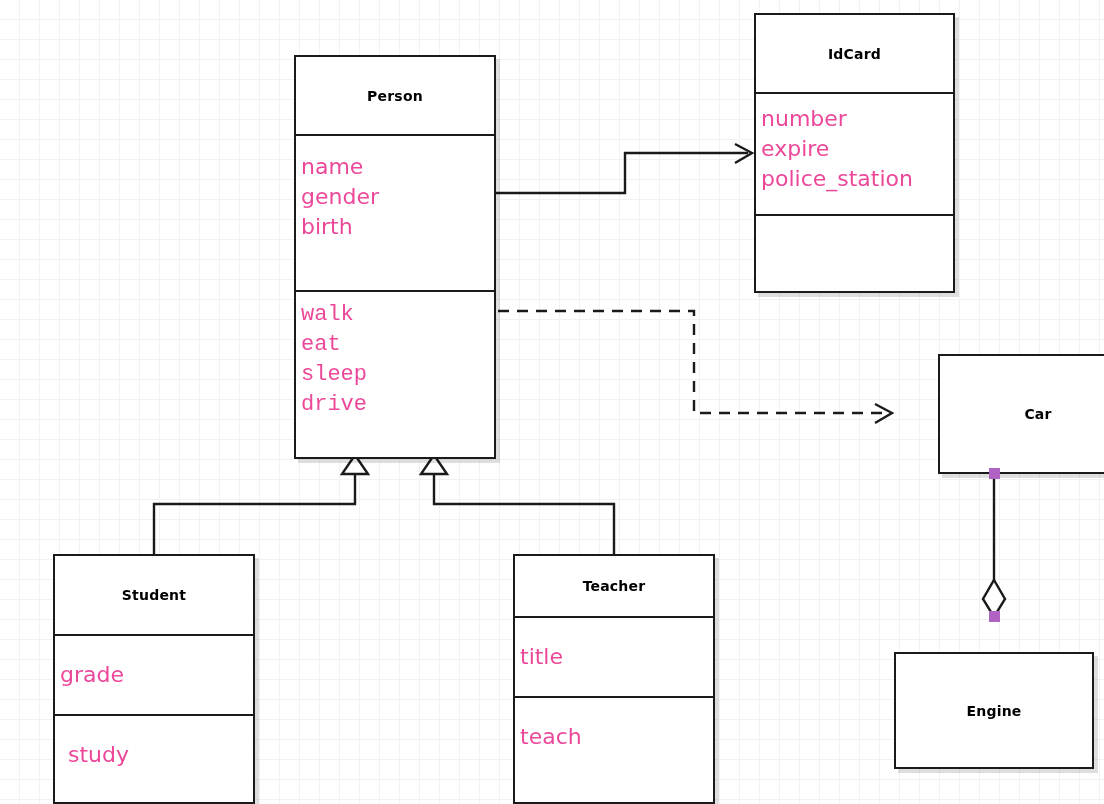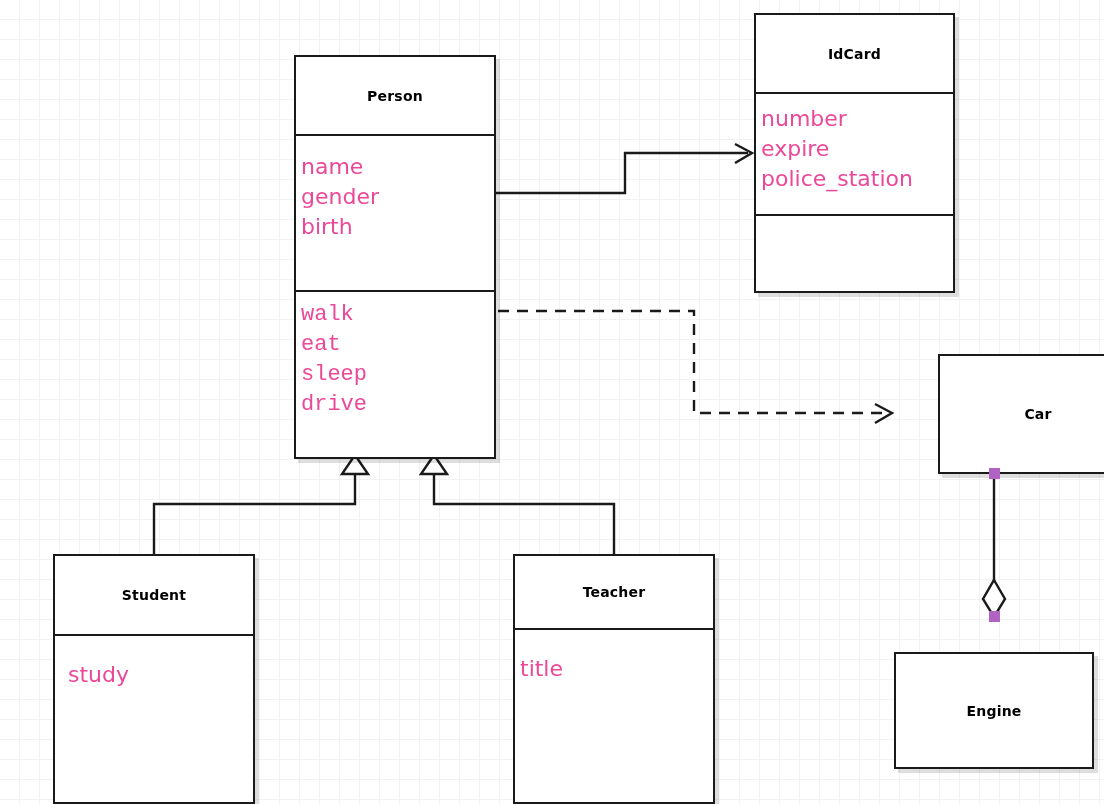--- a/index.html
+++ b/index.html
@@ -64,21 +64,21 @@
   #cls-idcard .sec-ops  { flex: 1; }
 
   
   #cls-student { left: 53px; top: 554px; width: 202px; height: 250px; }
   #cls-student .cls-title { height: 78px; }
   #cls-student .sec-attrs { height: 80px; }
   #cls-student .sec-ops  { flex: 1; }
 
   
   #cls-teacher { left: 513px; top: 554px; width: 202px; height: 250px; }
-  #cls-teacher .cls-title { height: 72px; }
+  #cls-teacher .cls-title { height: 60px; }
   #cls-teacher .sec-attrs { height: 80px; }
   #cls-teacher .sec-ops  { flex: 1; }
 
   
   #cls-car { left: 938px; top: 354px; width: 200px; height: 120px; }
   #cls-car .cls-title { height: 100%; }
 
   
   #cls-engine { left: 894px; top: 616px; width: 200px; height: 117px; margin-top: 36px; }
   #cls-engine .cls-title { height: 100%; }
@@ -138,26 +138,28 @@
   <div class="uml-class" id="cls-idcard">
     <div class="cls-title">IdCard</div>
     <div class="cls-section sec-attrs" style="padding-top:10px;">number
 expire
 police_station</div>
     <div class="cls-section sec-ops empty"></div>
   </div>
 
   <div class="uml-class" id="cls-student">
     <div class="cls-title">Student</div>
+    <div class="cls-section sec-attrs" style="padding-top:24px;">grade</div>
     <div class="cls-section sec-ops" style="padding-top:24px;padding-left:13px;">study</div>
   </div>
 
   <div class="uml-class" id="cls-teacher">
     <div class="cls-title">Teacher</div>
     <div class="cls-section sec-attrs" style="padding-top:24px;">title</div>
+    <div class="cls-section sec-ops" style="padding-top:24px;">teach</div>
   </div>
 
   <div class="uml-class" id="cls-car">
     <div class="cls-title">Car</div>
   </div>
 
   <div class="uml-class" id="cls-engine">
     <div class="cls-title">Engine</div>
   </div>
 

